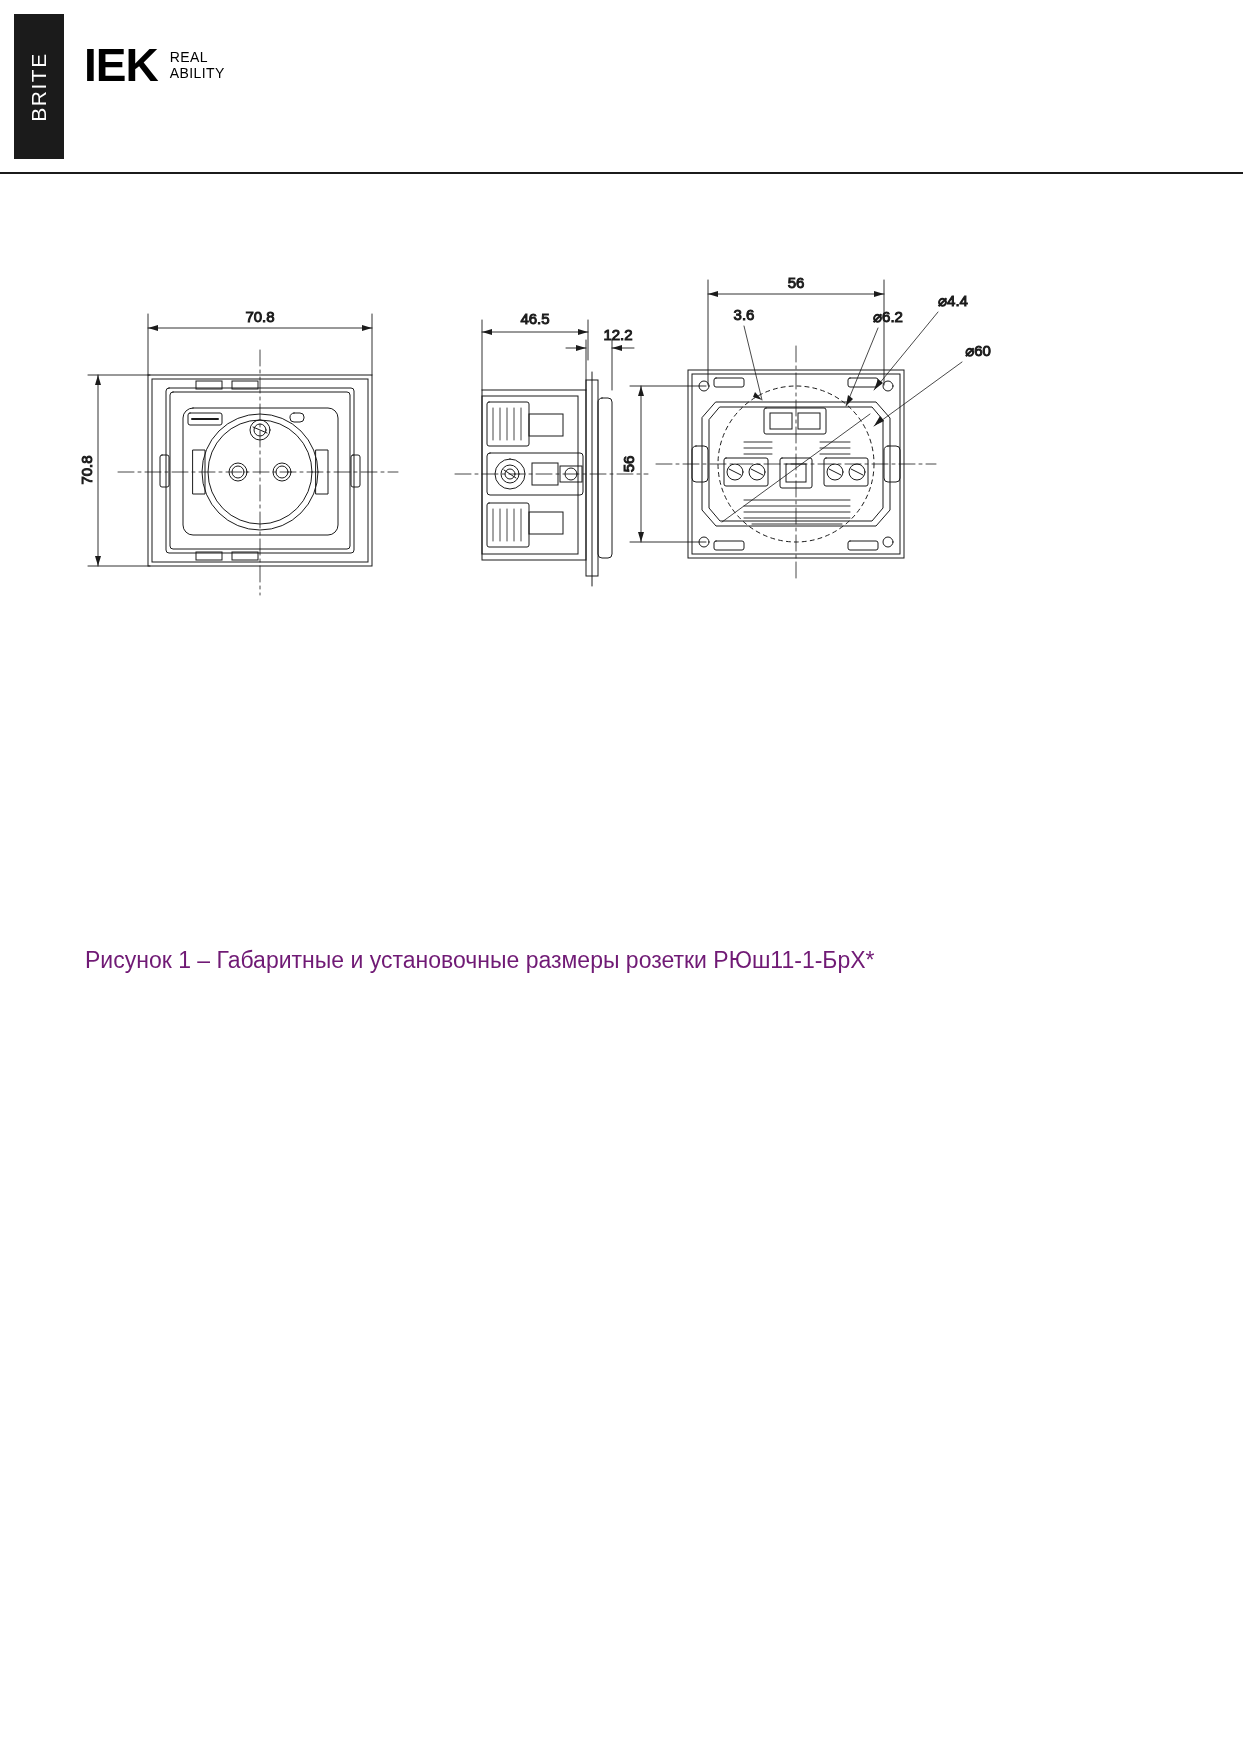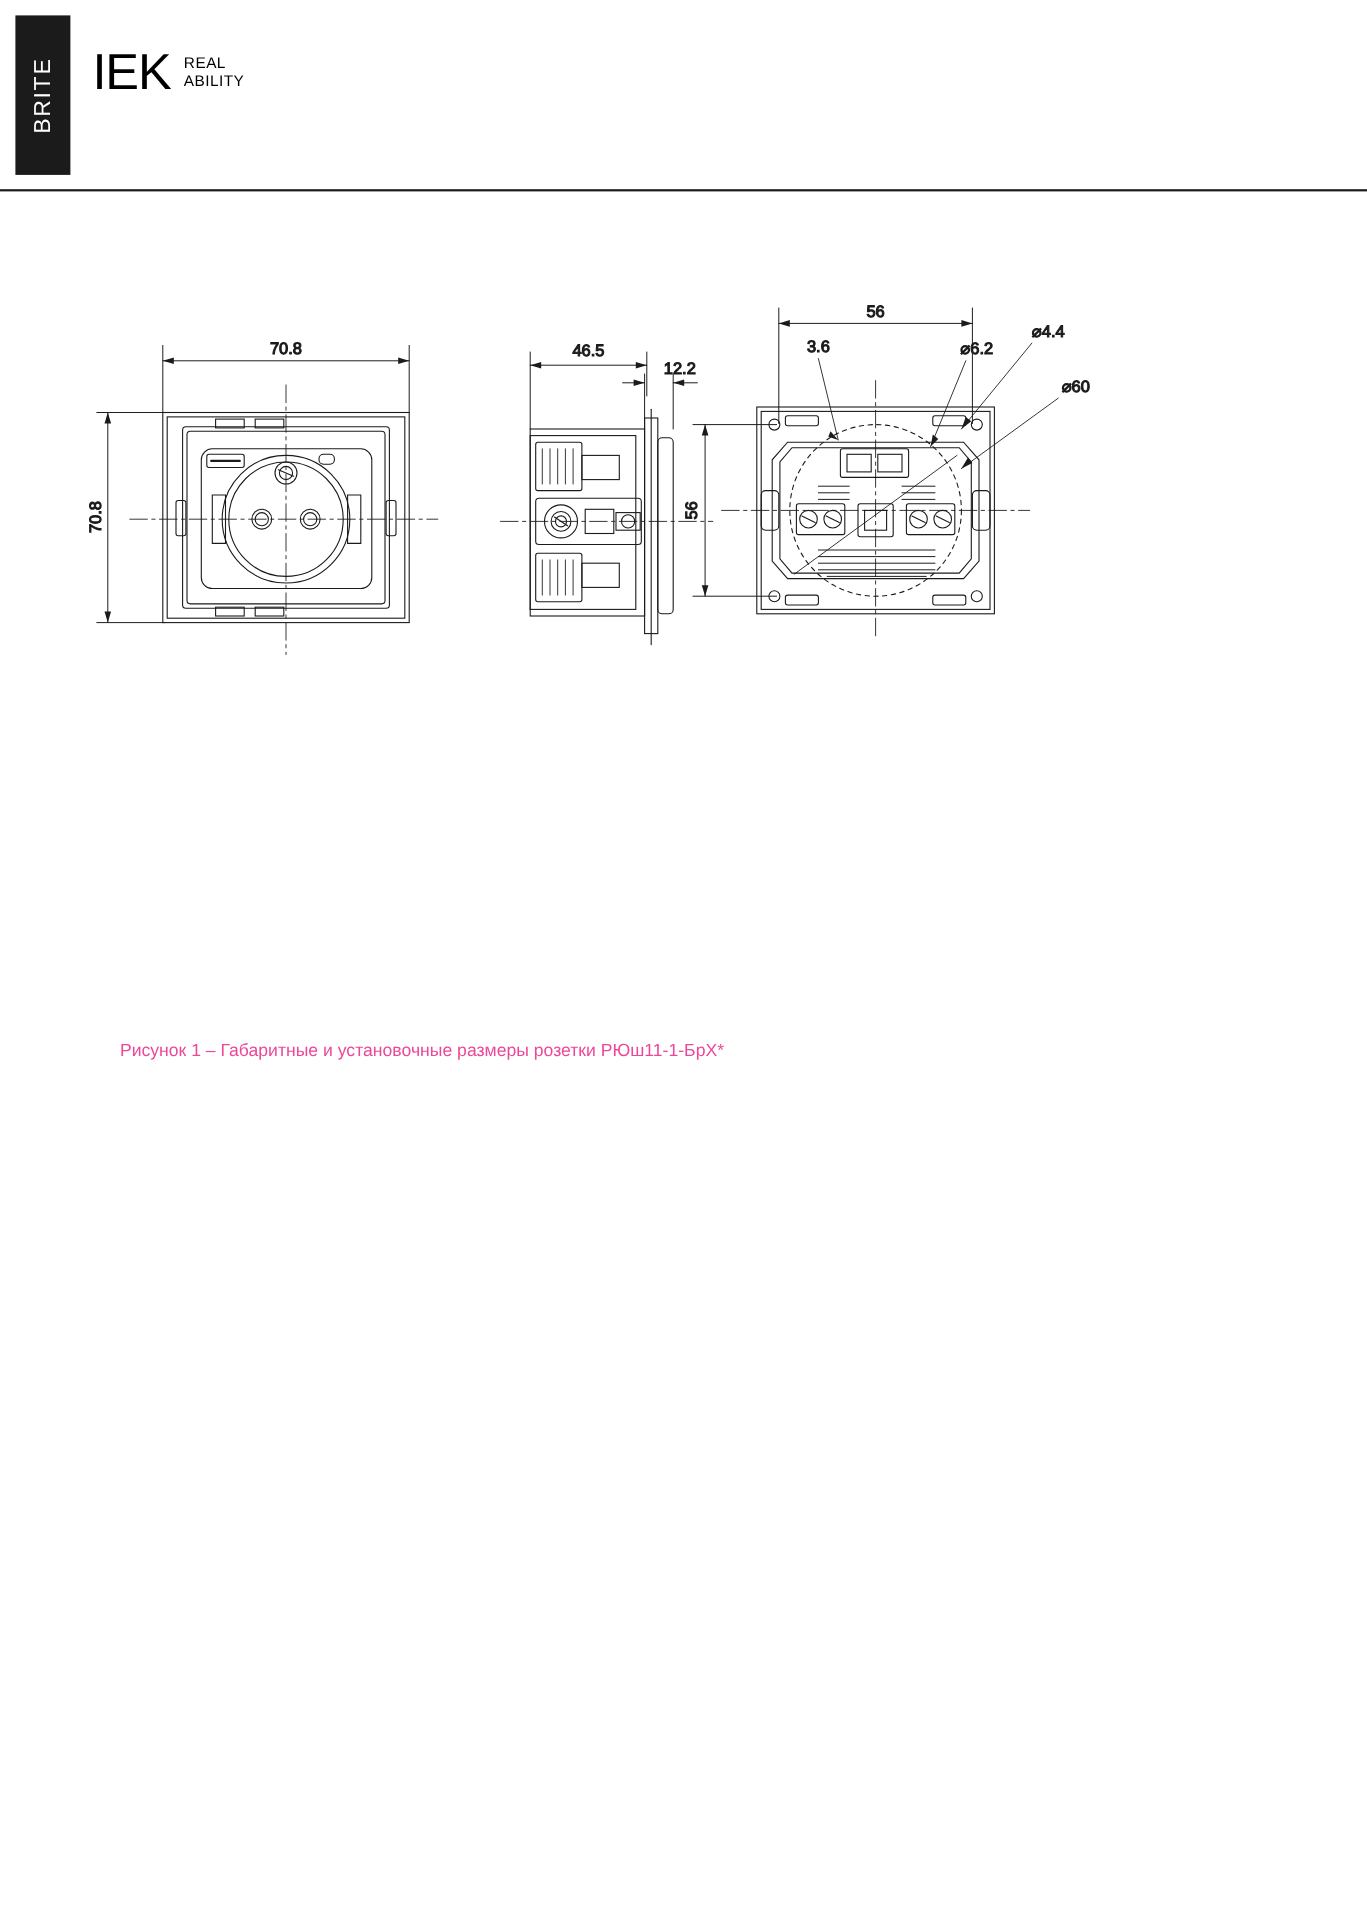--- a/index.html
+++ b/index.html
@@ -43,21 +43,21 @@
   .logo-block {
     position: absolute;
     left: 84px;
     top: 42px;
     display: flex;
     align-items: center;
     gap: 12px;
   }
   .logo-iek {
     font-size: 46px;
-    font-weight: 400;
+    font-weight: 700;
     letter-spacing: -1px;
     line-height: 1;
     font-family: "Liberation Sans", sans-serif;
   }
   .logo-tag {
     font-size: 14px;
     font-weight: 400;
     line-height: 1.15;
     letter-spacing: 0.4px;
   }
@@ -75,24 +75,23 @@
     left: 0;
     top: 250px;
     width: 1243px;
     height: 380px;
   }
   .caption {
     position: absolute;
     left: 85px;
     top: 945px;
     width: 1060px;
-    font-size: 16px;
+    font-size: 23px;
     line-height: 1.35;
-    color: #ec4899;
-    margin-left: 24px;
+    color: #701a75;
   }
   svg { display: block; }
   text { font-family: "Liberation Sans", sans-serif; }
 </style>
 </head>
 <body>
 
 <div class="page">
 
   <div class="brand-tab">

